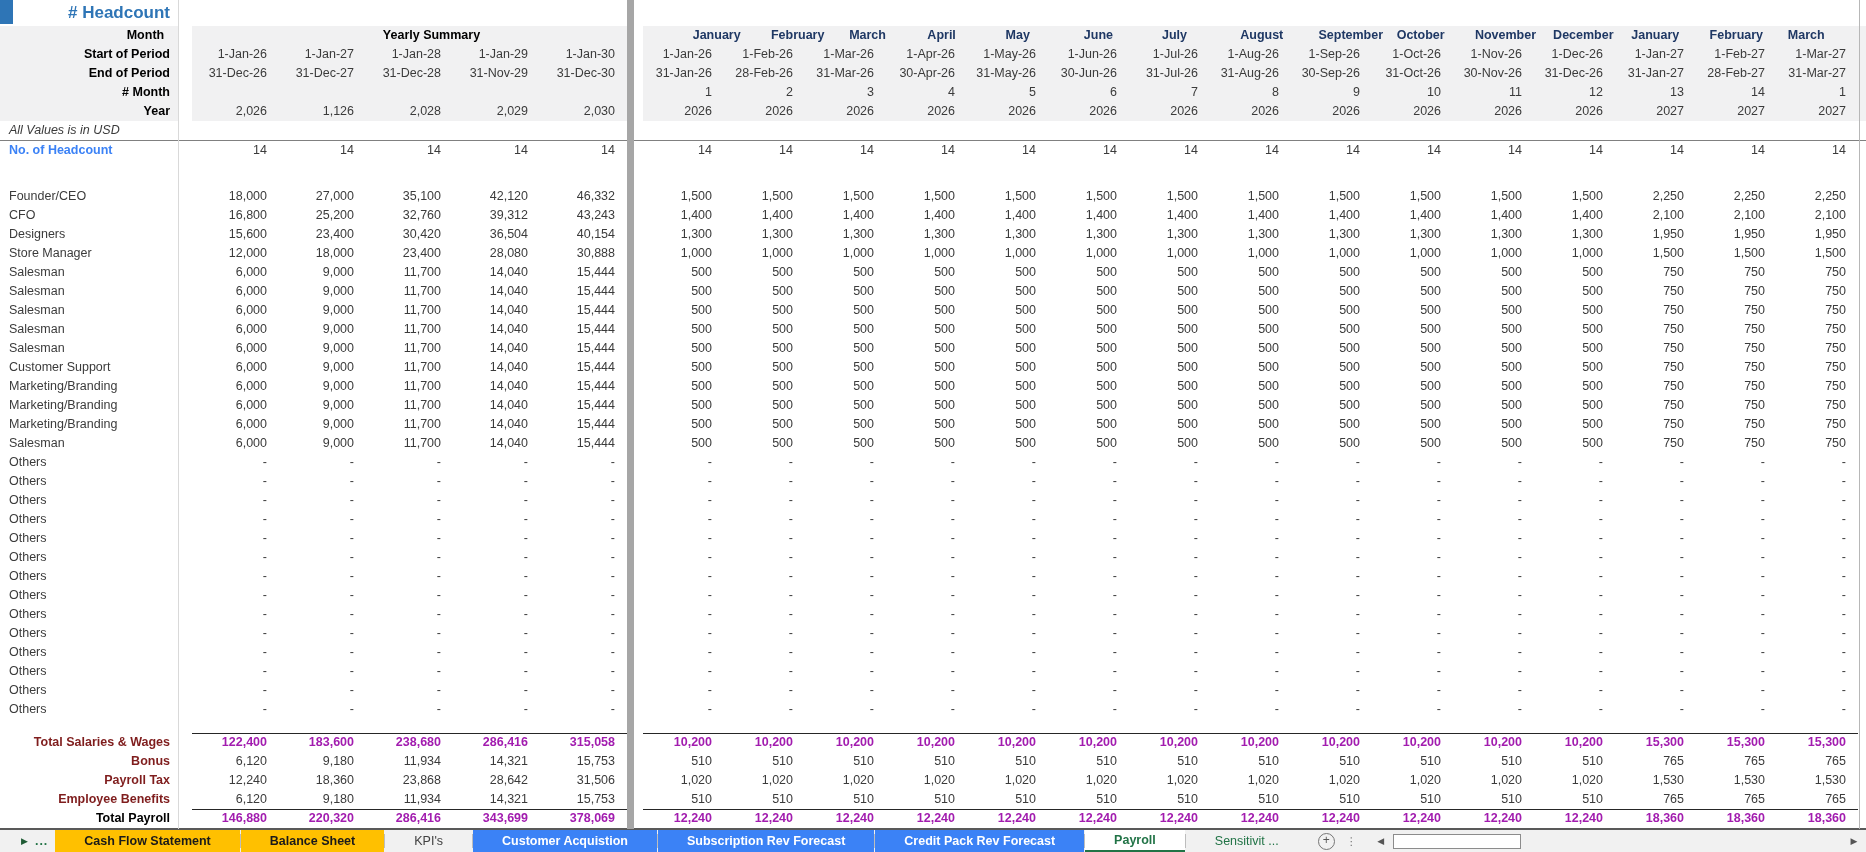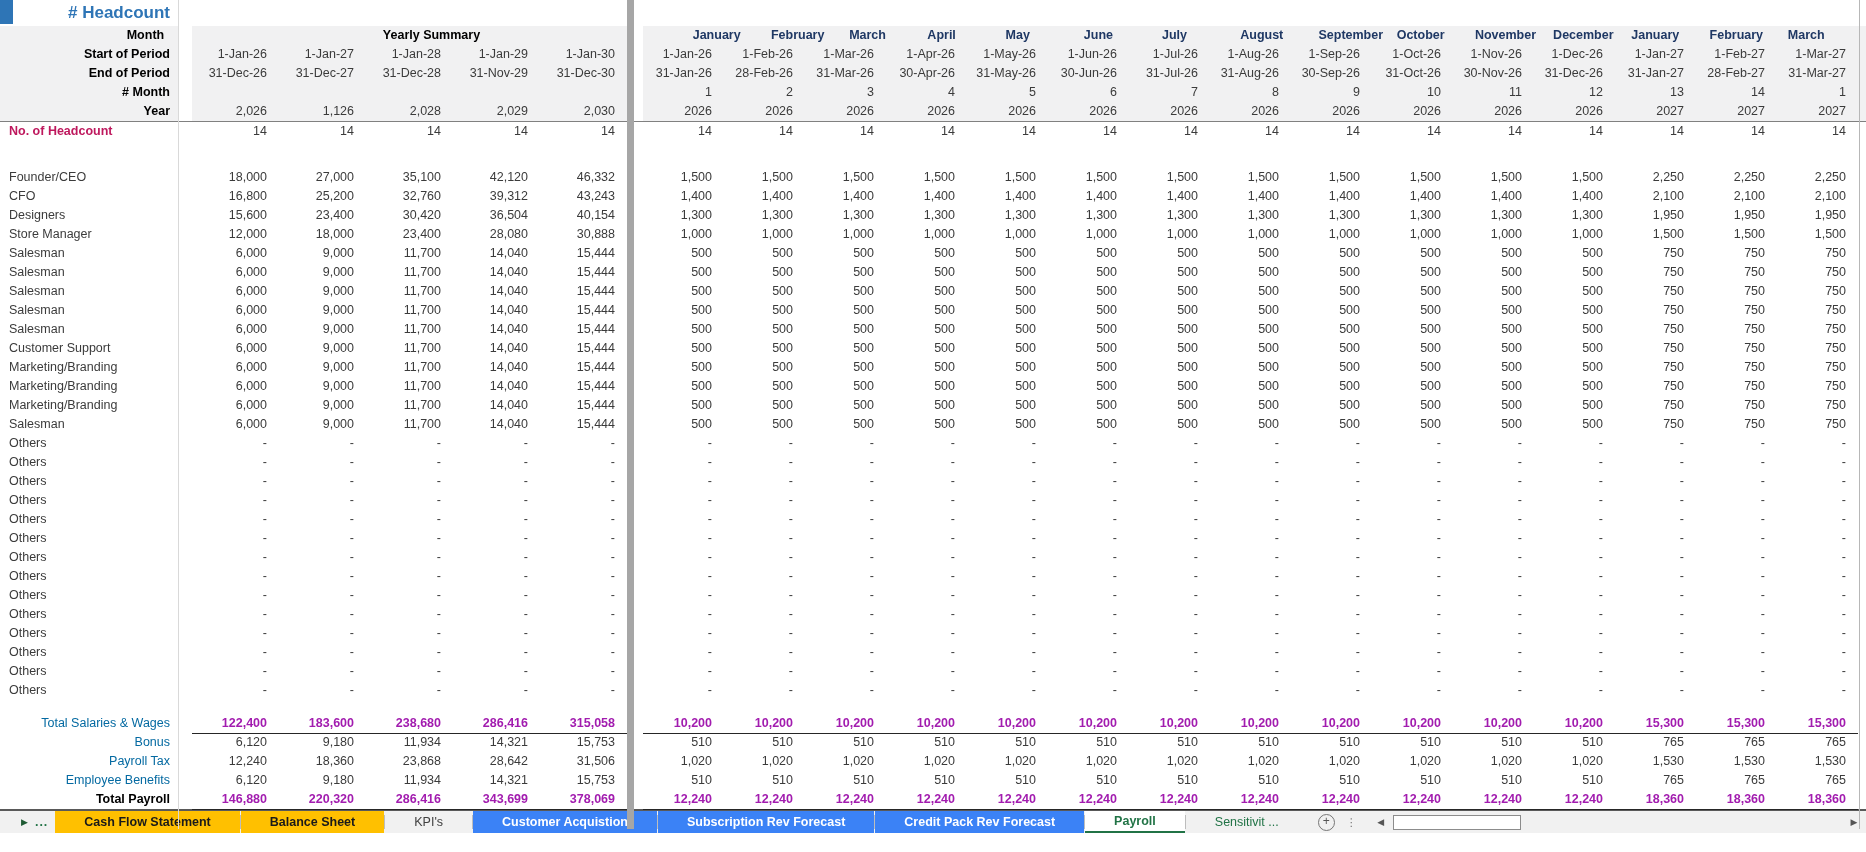--- a/index.html
+++ b/index.html
@@ -4,24 +4,24 @@
 <style>
   html,body{margin:0;padding:0;background:#fff;}
   .stage{position:relative;width:1866px;height:852px;background:#FFF;overflow:hidden;
          font-family:"Liberation Sans",sans-serif;}
   
   .grid{position:relative;width:1866px;}
   .row{display:flex;height:19px;line-height:19px;font-size:12.5px;color:#3B3B3B;position:relative;z-index:1;}
   .trow{height:26px;line-height:26px;}
   .c-label{width:178px;box-sizing:border-box;padding:0 8px 0 9px;white-space:nowrap;overflow:hidden;}
   .lab-right{text-align:right;font-weight:bold;color:#000;}
-  .lab-rplain{text-align:right;font-weight:normal;color:#0369a1;}
+  .lab-rplain{text-align:right;font-weight:bold;color:#7f1d1d;}
   .lab-tbold{font-weight:bold;color:#000;}
   .lab-left{color:#3B3B3B;}
-  .lab-bold{font-weight:bold;color:#be185d;}
+  .lab-bold{font-weight:bold;color:#3b82f6;}
   .lab-note{font-style:italic;color:#3B3B3B;}
   .c-gap1{width:14px;}
   .c-gap2{width:16px;}
   .c-y{width:87px;text-align:right;box-sizing:border-box;padding-right:12px;white-space:nowrap;}
   .c-m{width:81px;text-align:right;box-sizing:border-box;padding-right:12px;white-space:nowrap;}
   .c-ysum{width:510px;text-align:center;font-weight:bold;color:#000;}
   .mname{text-align:left;font-weight:bold;color:#1F3864;padding-right:4px;}
   .vbold{font-weight:bold;color:#a21caf;}
   .title-text{font-size:17px;font-weight:bold;color:#2E75B6;text-align:right;}
   .hrule{height:1px;background:#808080;width:1866px;position:relative;z-index:1;}
@@ -187,20 +187,23 @@
         <div class="c-m val">2026</div>
         <div class="c-m val">2026</div>
         <div class="c-m val">2026</div>
         <div class="c-m val">2026</div>
         <div class="c-m val">2026</div>
         <div class="c-m val">2026</div>
         <div class="c-m val">2027</div>
         <div class="c-m val">2027</div>
         <div class="c-m val">2027</div>
       </div>
+      <div class="row">
+        <div class="c-label lab-note">All Values is in USD</div>
+      </div>
       <div class="hrule"></div>
       <div class="row">
         <div class="c-label lab-bold">No. of Headcount</div>
         <div class="c-gap1"></div>
         <div class="c-y val">14</div>
         <div class="c-y val">14</div>
         <div class="c-y val">14</div>
         <div class="c-y val">14</div>
         <div class="c-y val">14</div>
         <div class="c-gap2"></div>

